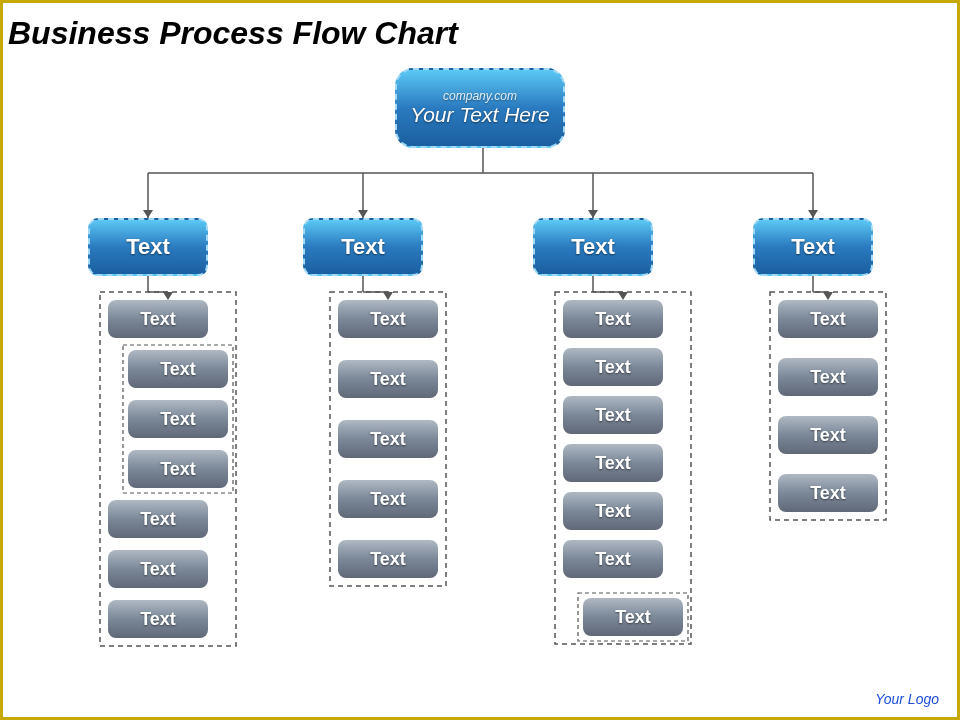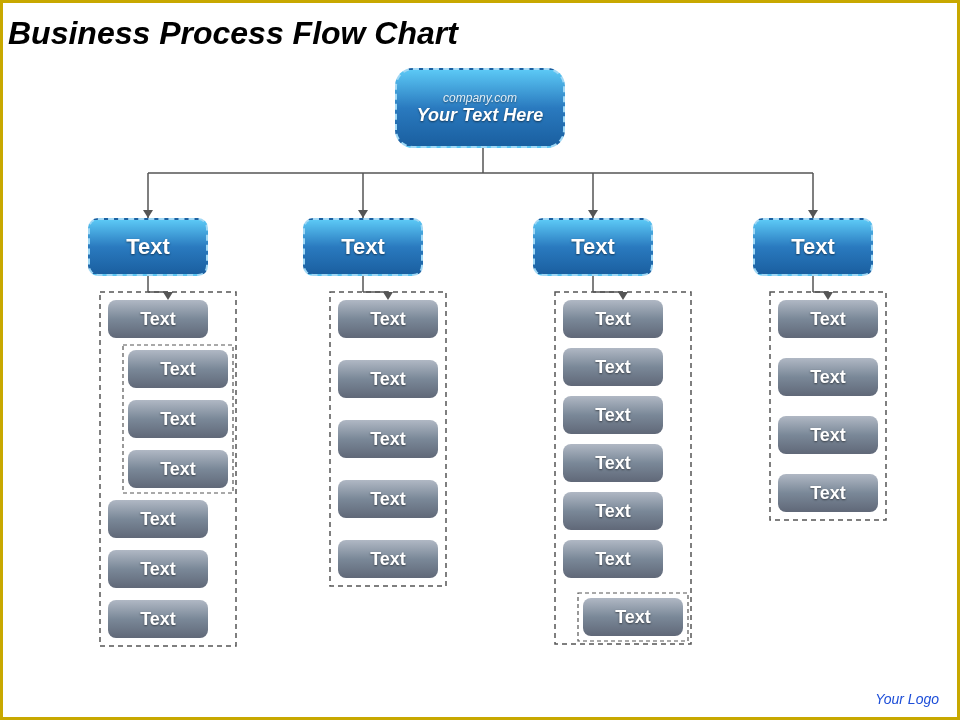--- a/index.html
+++ b/index.html
@@ -42,22 +42,22 @@
       flex-direction: column;
       align-items: center;
       justify-content: center;
       color: #fff;
       font-size: 13px;
       font-style: italic;
       text-shadow: 0 1px 2px rgba(0,0,0,0.5);
       z-index: 10;
     }
     .root-node .main-text {
-      font-size: 18px;
-      font-weight: bold;
+      font-size: 21px;
+      font-weight: normal;
       font-style: italic;
     }
 
     
     .l1-node {
       position: absolute;
       width: 120px;
       height: 58px;
       background: linear-gradient(180deg, #5bc8f5 0%, #2a7abf 50%, #1a5fa0 100%);
       border-radius: 10px;

